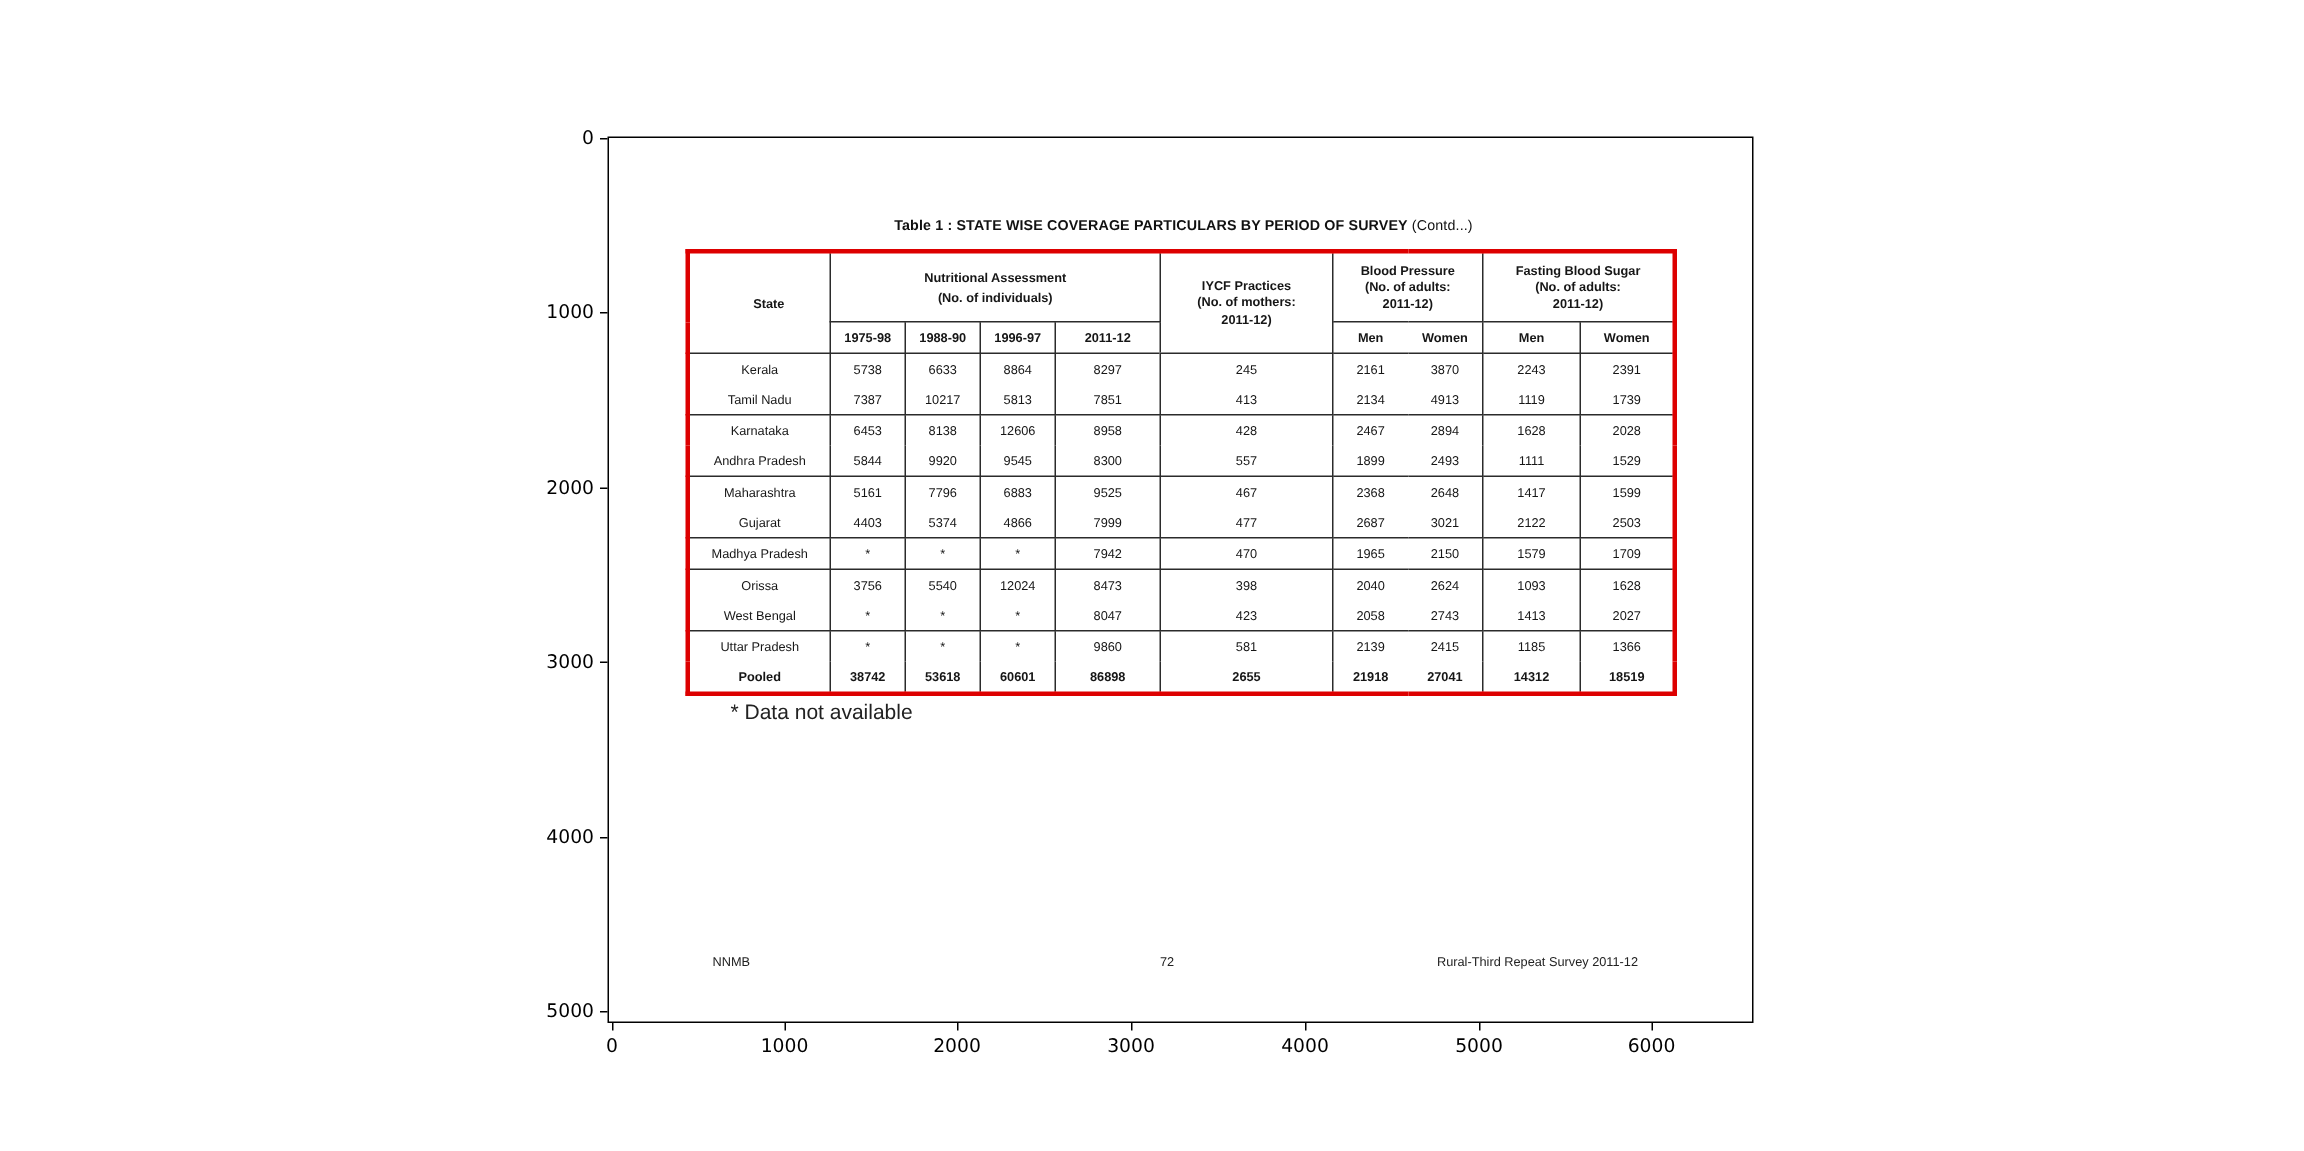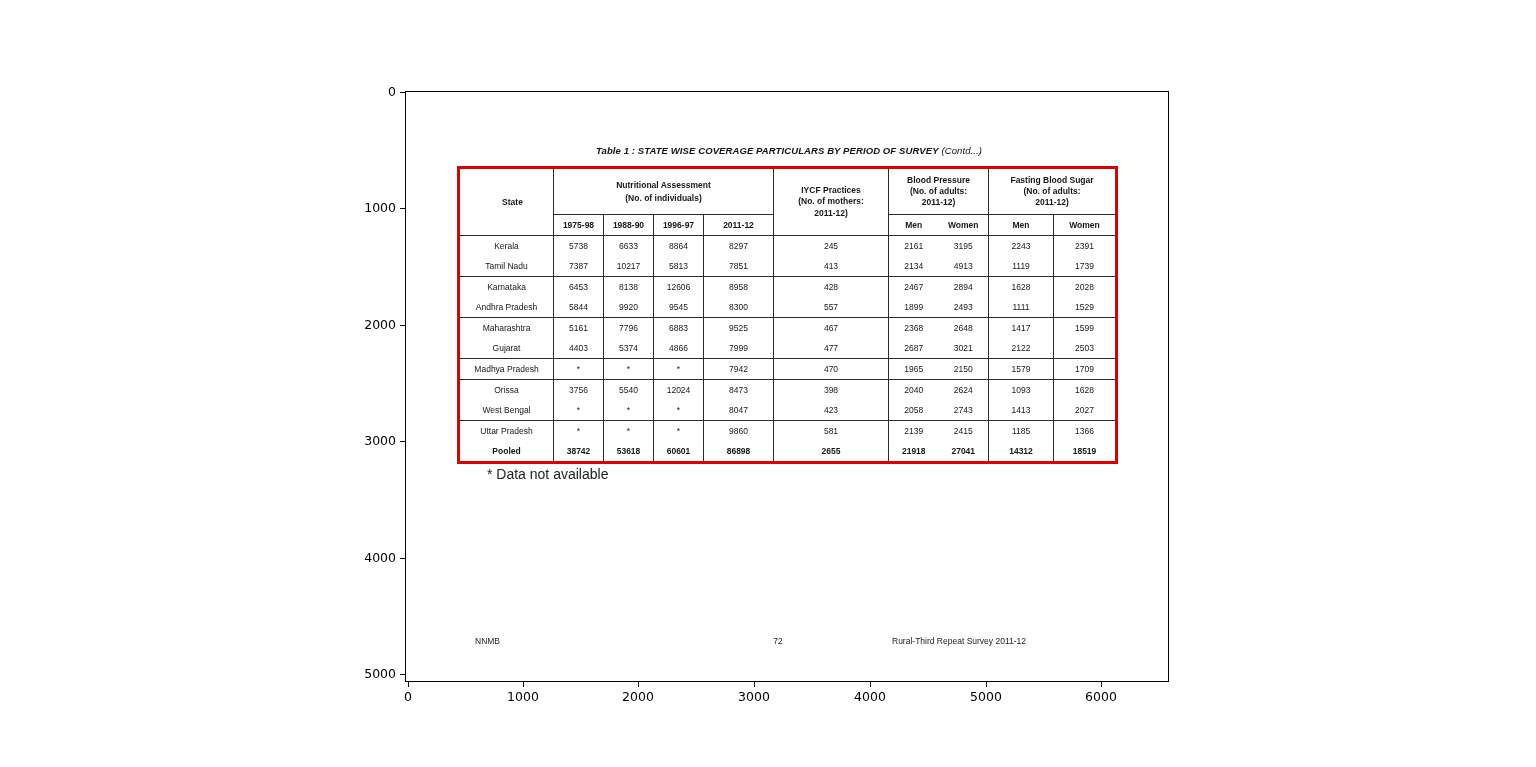--- a/index.html
+++ b/index.html
@@ -11,21 +11,21 @@
           border:1px solid #000; background:#fff; }
   .xt { position:absolute; bottom:-6px; width:1px; height:5px; background:#000; }
   .yt { position:absolute; left:-6px; width:5px; height:1px; background:#000; }
   .xl { position:absolute; top:597px; transform:translateX(-50%);
         font-family:"DejaVu Sans", sans-serif; font-size:12.5px; color:#000; }
   .yl { position:absolute; left:-62px; width:52px; text-align:right;
         font-family:"DejaVu Sans", sans-serif; font-size:12.5px; color:#000; }
 
   
   .title { position:absolute; left:460px; top:145px; width:658px; text-align:center;
-           font-size:9.5px; letter-spacing:.1px;font-style:italic; }
+           font-size:9.5px; letter-spacing:.1px; }
   .title .b { font-weight:bold; }
 
   table.doc { position:absolute; left:457px; top:166px; width:658px;
               border-collapse:collapse; table-layout:fixed;
               border:3px solid #dd0000; font-size:8.5px; color:#161616; }
   table.doc td { padding:0 2px; height:20px; text-align:center; vertical-align:middle;
                  overflow:hidden; line-height:1.2; }
   td.r { border-right:1px solid #2b2b2b; }
   td.b { border-bottom:1px solid #2b2b2b; }
   td.s { text-align:left; padding-left:7px; }
@@ -33,21 +33,21 @@
   tr.hdr2 td { height:20px; font-weight:bold; }
   tr.bold td { font-weight:bold; }
   .gl2 div { margin:3px 0; }
   .gl3 div { line-height:1.3; }
   td.span2 { height:65px; font-weight:bold; }
 
   .footnote { position:absolute; left:487px; top:466px; font-size:14px; color:#222; }
   .foot { position:absolute; top:636px; font-size:8.5px; color:#222; }
   .foot-l { left:475px; }
   .foot-c { left:758px; width:40px; text-align:center; }
-  .foot-r { left:892px; width:162px; text-align:left; }
+  .foot-r { left:944px; width:162px; text-align:center; }
 </style>
 </head>
 <body>
 
 <div id="canvas">
 
   <div class="axes">
     <div class="xt" style="left:2px"></div>
     <div class="xt" style="left:117px"></div>
     <div class="xt" style="left:232px"></div>
@@ -126,21 +126,21 @@
     </tr>
 
     <tr>
       <td class="r s">Kerala</td>
       <td class="r">5738</td>
       <td class="r">6633</td>
       <td class="r">8864</td>
       <td class="r">8297</td>
       <td class="r">245</td>
       <td>2161</td>
-      <td class="r">3195</td>
+      <td class="r">3870</td>
       <td class="r">2243</td>
       <td>2391</td>
     </tr>
     <tr>
       <td class="r b s">Tamil Nadu</td>
       <td class="r b">7387</td>
       <td class="r b">10217</td>
       <td class="r b">5813</td>
       <td class="r b">7851</td>
       <td class="r b">413</td>

